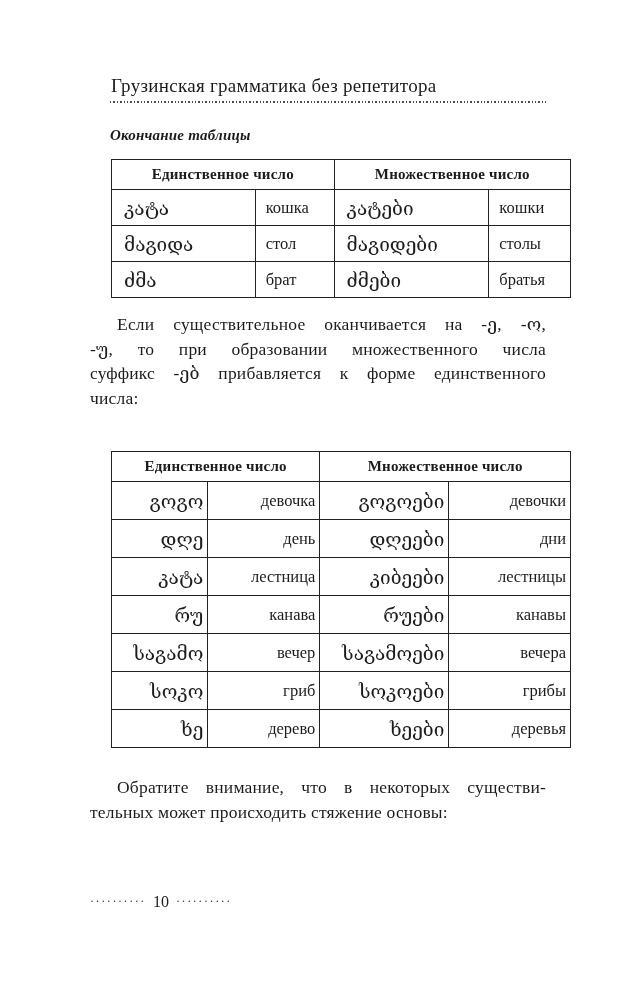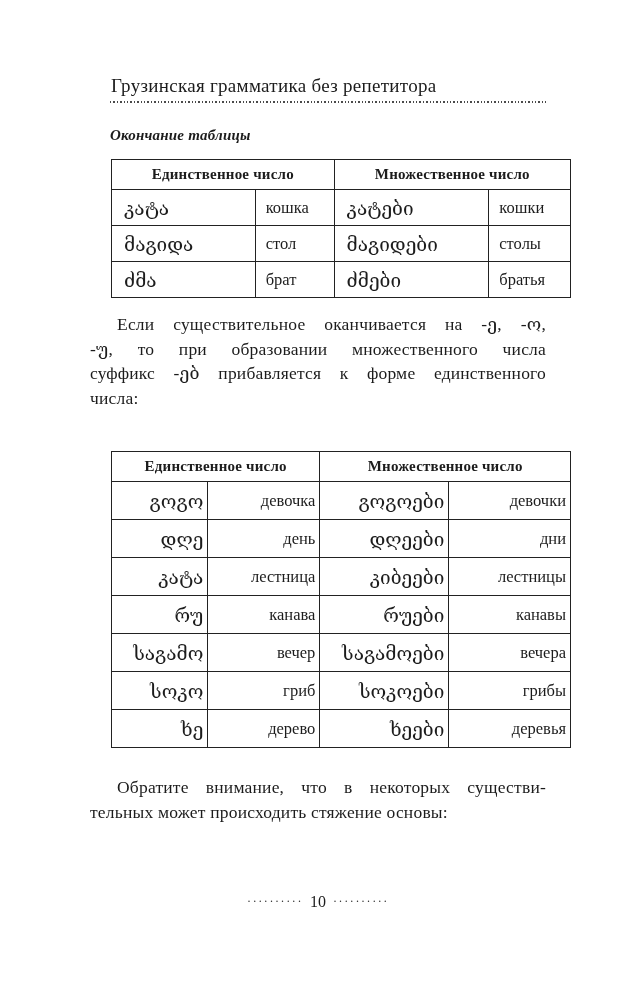--- a/index.html
+++ b/index.html
@@ -67,21 +67,21 @@
     letter-spacing: 0.2px;
   }
   .p1 { top: 312px; }
   .p2 { top: 775px; }
   .jline { text-align: justify; text-align-last: justify; }
   .indent { text-indent: 27px; }
   .lastline { text-align: left; }
 
   .footer {
     position: absolute; left: 90px; width: 456px; top: 893px;
-    text-align: center;
+    text-align: left;
     font-size: 15px;
   }
   .footer .dots {
     font-size: 12px; letter-spacing: 1.6px;
     color: #333; vertical-align: 2px;
   }
   .footer .pagenum { margin: 0 7px; font-size: 16px; }
 </style>
 </head>
 <body>

